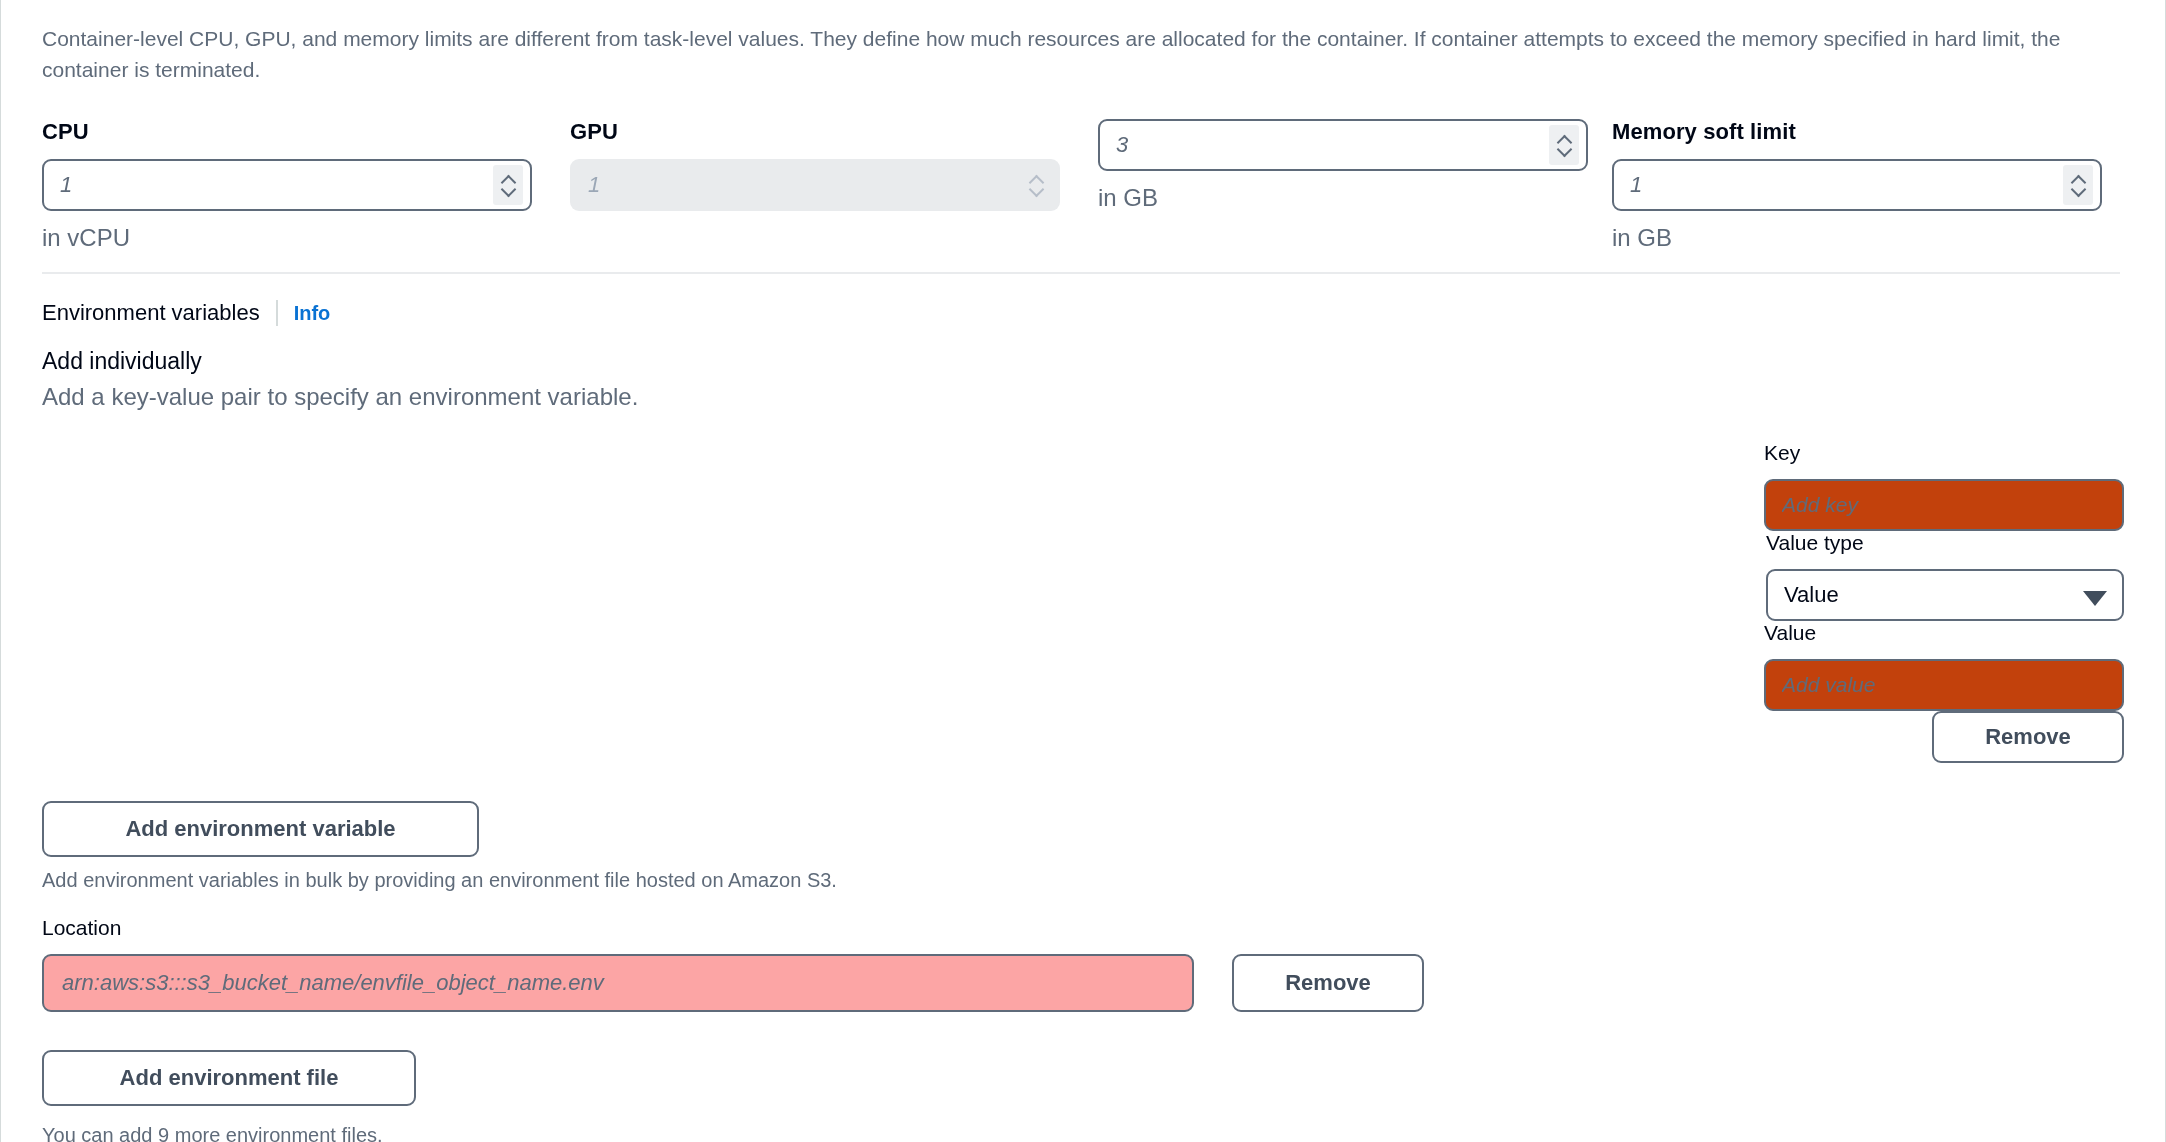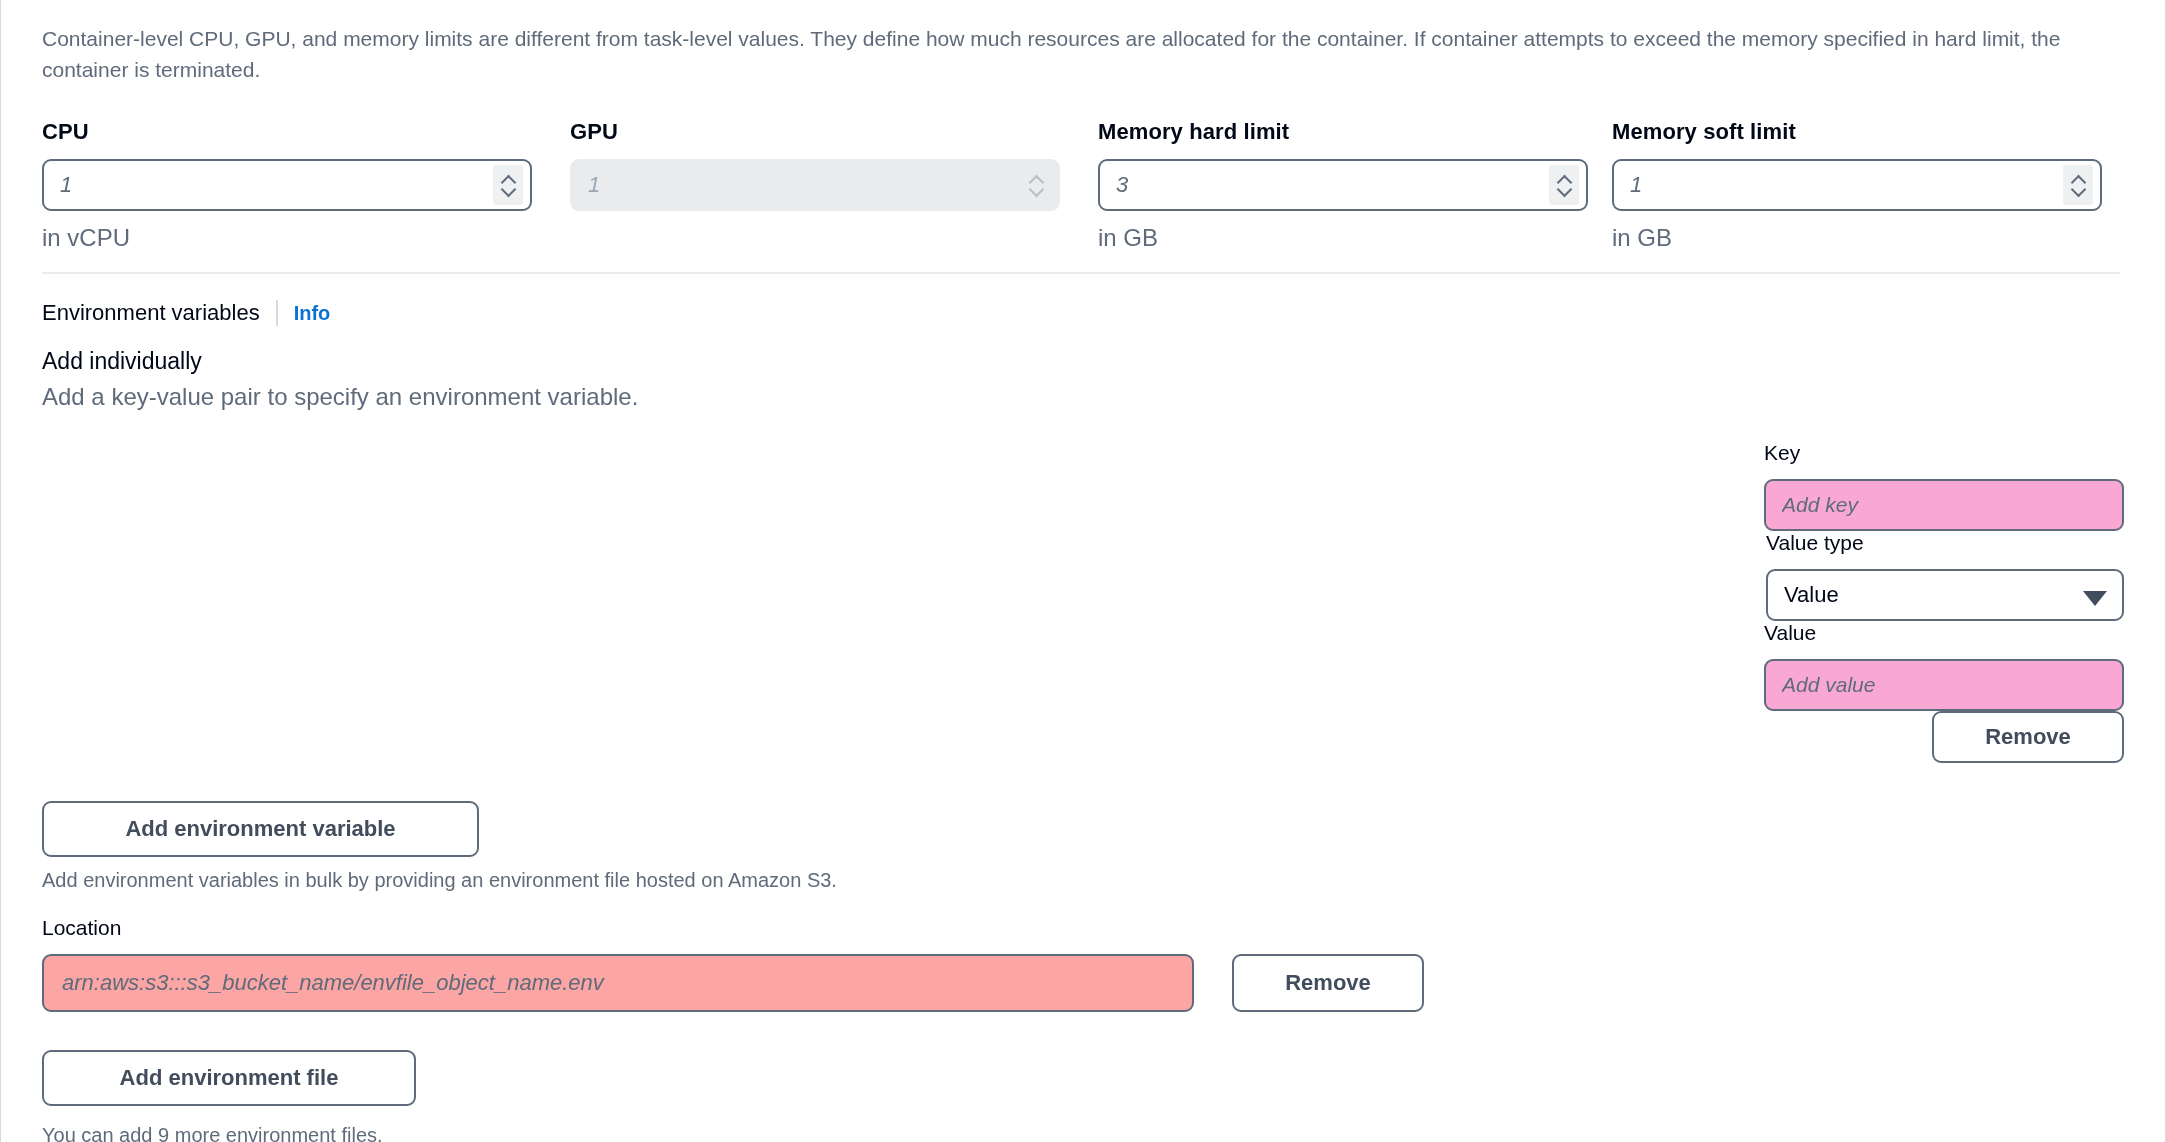--- a/index.html
+++ b/index.html
@@ -211,21 +211,21 @@
     font-size: 21px;
     color: #000716;
     margin-bottom: 14px;
   }
 
   .text-input {
     width: 100%;
     height: 52px;
     border: 2px solid #5f6b7a;
     border-radius: 9px;
-    background: #f9a8d4;
+    background: #c2410c;
     font-family: "Liberation Sans", sans-serif;
     font-size: 21px;
     color: #000716;
     padding: 0 16px;
     outline: none;
   }
   .text-input::placeholder {
     color: #5f6b7a;
     font-style: italic;
     opacity: 1;
@@ -356,21 +356,20 @@
         <input class="num-input disabled" type="text" disabled="" placeholder="1" style="">
         <div class="stepper faded">
           <span class="chev up"></span>
           <span class="chev down"></span>
         </div>
       </div>
       <div class="unit-hint"></div>
     </div>
 
     <div class="limit-field hard">
-      <label class="field-label">Memory hard limit</label>
       <div class="num-wrap">
         <input class="num-input" type="text" placeholder="3" style="">
         <div class="stepper">
           <span class="chev up"></span>
           <span class="chev down"></span>
         </div>
       </div>
       <div class="unit-hint">in GB</div>
     </div>
 

